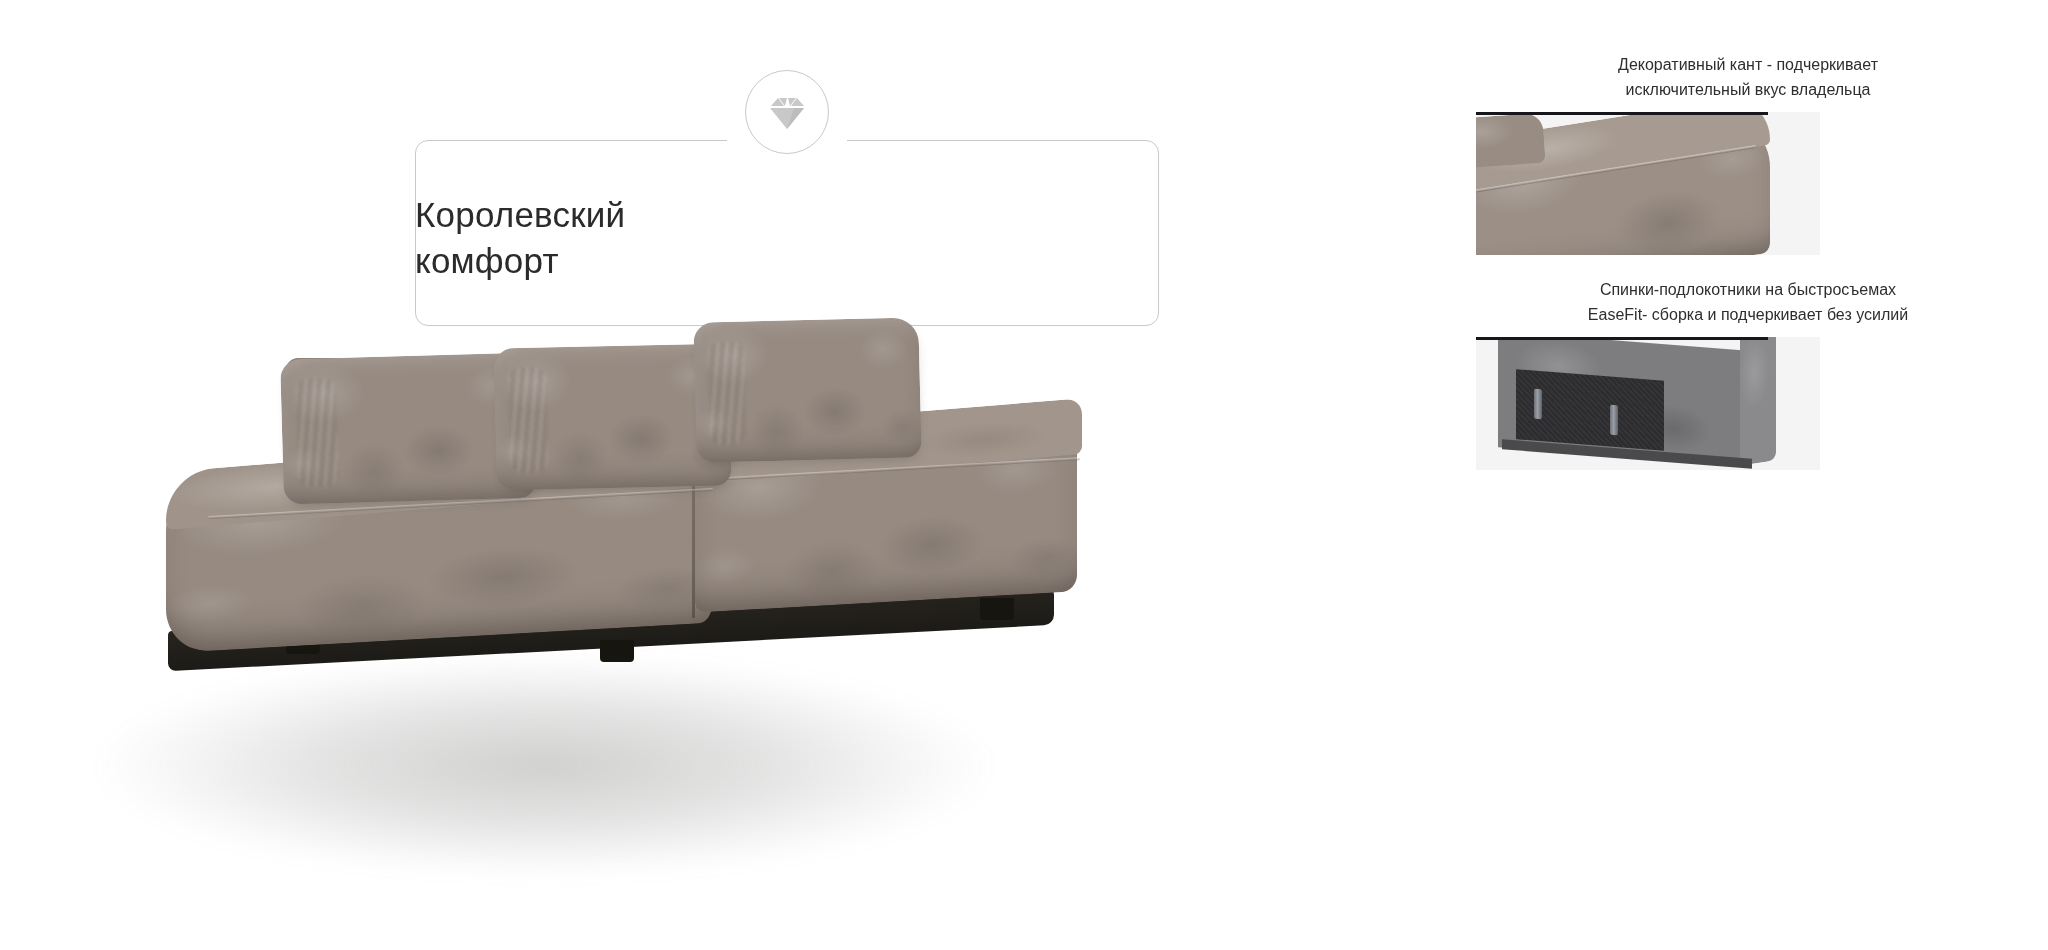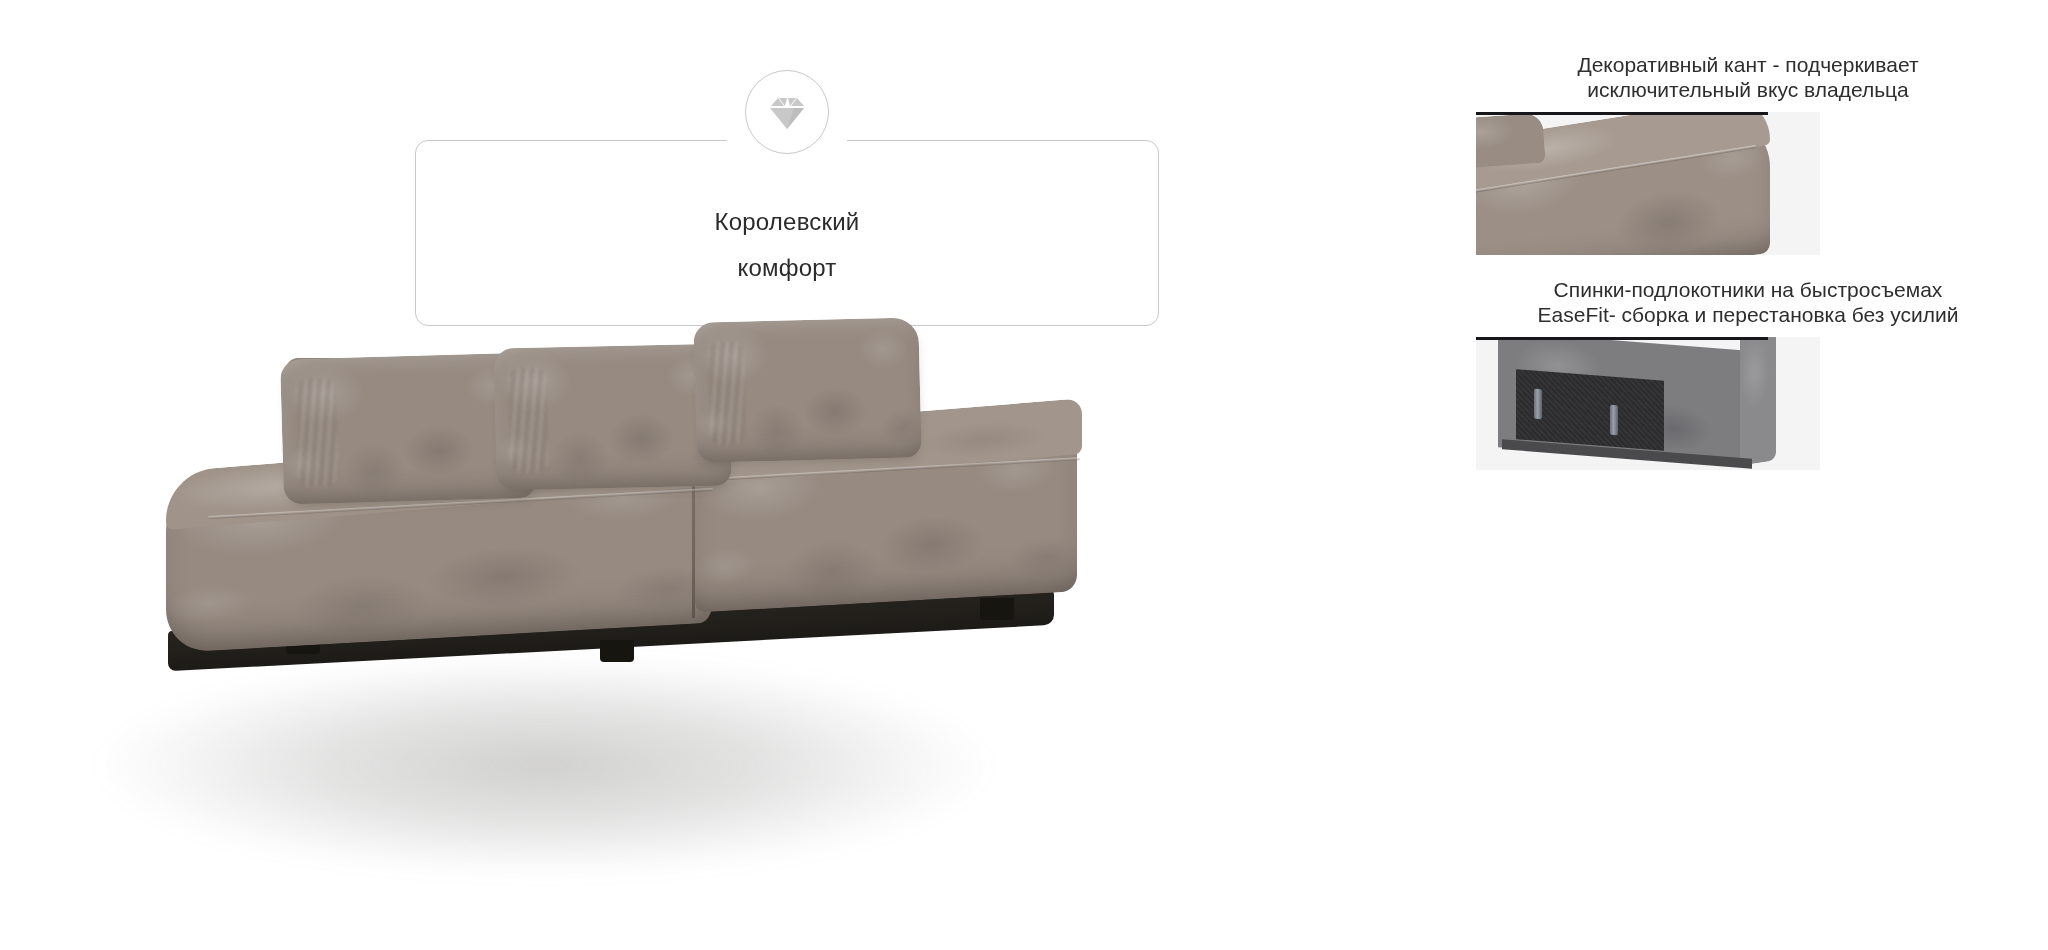--- a/index.html
+++ b/index.html
@@ -39,29 +39,27 @@
     width: 120px;
     height: 26px;
     background: #ffffff;
     z-index: 3;
   }
   .title-text {
     position: absolute;
     left: 415px;
     top: 192px;
     width: 744px;
-    text-align: center;
-    font-size: 24px;
+    font-size: 35px;
     line-height: 46px;
     font-weight: 400;
     color: #2b2b2b;
     letter-spacing: .2px;
     z-index: 4;
     white-space: pre-line;
-    margin-top: 7px;
   }
 
   .emblem {
     position: absolute;
     left: 745px;
     top: 70px;
     width: 84px;
     height: 84px;
     border: 1.6px solid #c9c9c9;
     border-radius: 50%;
@@ -246,21 +244,21 @@
   
   .features {
     position: absolute;
     left: 1448px;
     top: 52px;
     width: 600px;
   }
   .feature { margin-bottom: 22px; }
   .feature-caption {
     text-align: center;
-    font-size: 21px;
+    font-size: 16px;
     line-height: 25px;
     color: #2e2e2e;
     padding: 0 6px;
     white-space: pre-line;
   }
   .thumb-wrap {
     position: relative;
     width: 344px;
     margin: 10px auto 0 28px;
     background: #f4f4f4;
@@ -473,21 +471,21 @@
         <div class="thumb-rule"></div>
         <div class="t1-seat"></div>
         <div class="t1-top"></div>
         <div class="t1-pipe"></div>
         <div class="t1-pillow"></div>
       </div>
     </div>
 
     <div class="feature">
       <div class="feature-caption">Спинки-подлокотники на быстросъемах
-EaseFit- сборка и перестановка без усилий</div>
+EaseFit- сборка и подчеркивает без усилий</div>
       <div class="thumb-wrap t2">
         <div class="thumb-rule"></div>
         <div class="t2-body"></div>
         <div class="t2-side"></div>
         <div class="t2-inset"></div>
         <div class="t2-bracket b1"></div>
         <div class="t2-bracket b2"></div>
         <div class="t2-base"></div>
       </div>
     </div>

